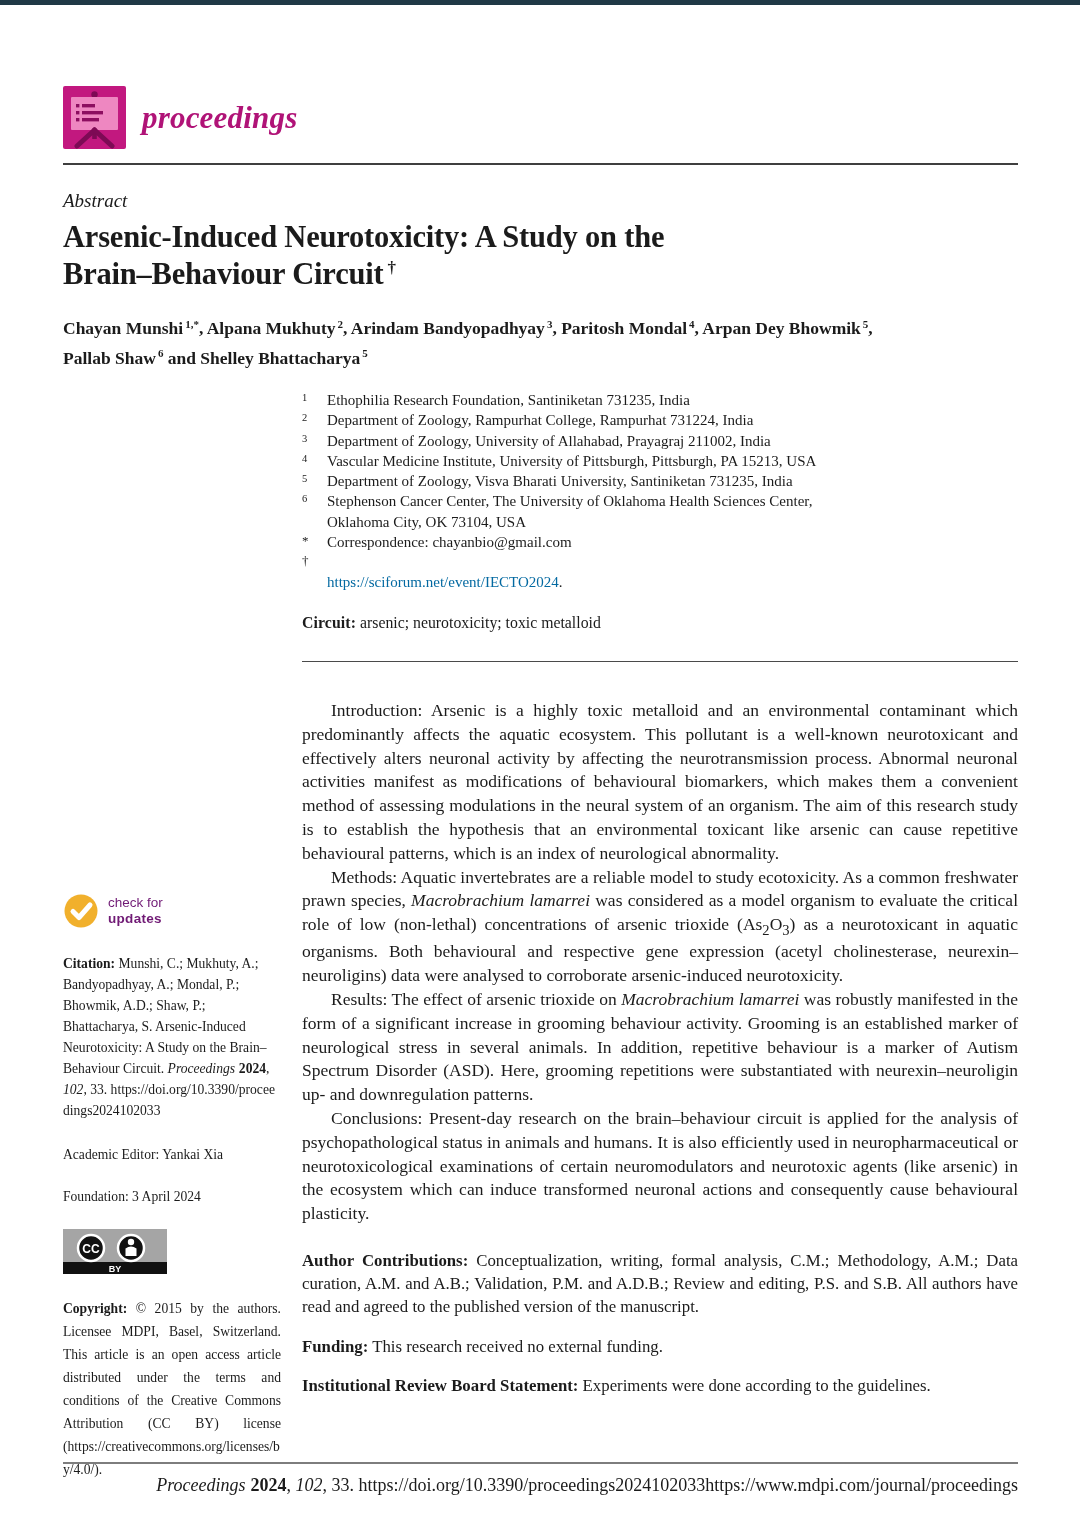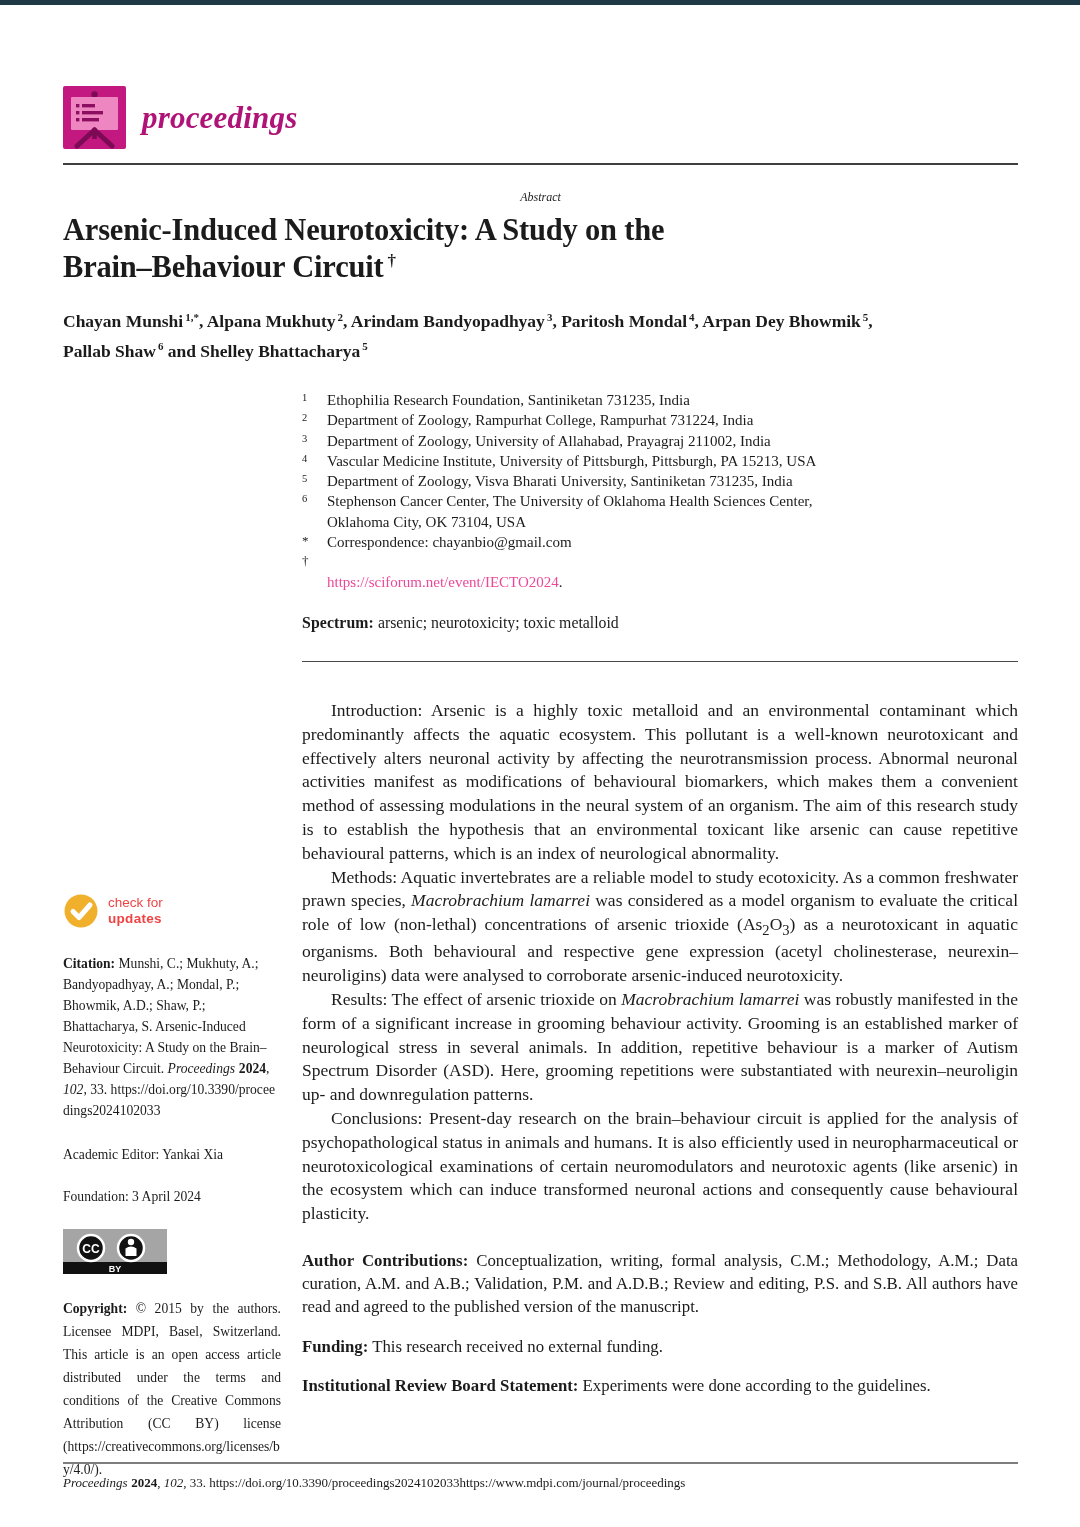--- a/index.html
+++ b/index.html
@@ -16,62 +16,62 @@
   .journal-logo { width:63px; height:63px; flex:0 0 auto; }
   .wordmark {
     margin-left:16px; font-size:31px; font-style:italic; font-weight:bold;
     color:#b01377; letter-spacing:0.2px;
   }
   .mdpi-logo { margin-left:auto; }
   .header-rule { position:absolute; top:163px; left:63px; right:62px; border-top:2px solid #3f3f3f; }
 
   
   .title-block { position:absolute; top:190px; left:63px; right:62px; }
-  .abstract-label { font-style:italic; font-size:12px; margin-bottom:7px;text-align:center; }
+  .abstract-label { font-style:italic; font-size:19px; margin-bottom:7px; }
   .article-title { font-size:30.5px; font-weight:bold; line-height:1.22; letter-spacing:-0.2px; }
   .article-title sup { font-size:17px; font-weight:bold; margin-left:4px; }
   .authors { margin-top:21px; font-weight:bold; font-size:17.5px; line-height:1.7; }
   .authors sup { font-size:11px; margin-left:2px; }
 
   
   .affils { position:absolute; top:390px; left:302px; right:62px; font-size:15px; line-height:1.35; }
   .affil-row { display:flex; }
   .affil-marker { width:25px; flex:0 0 auto; font-size:10.5px; padding-top:1px; }
   .affil-marker.plain { font-size:13px; padding-top:0; }
   .affil-text { flex:1; }
-  a.link { color:#ec4899; text-decoration:none; }
+  a.link { color:#0369a1; text-decoration:none; }
 
   .keywords { position:absolute; top:614px; left:302px; right:62px; font-size:15.8px; }
   .keywords b { letter-spacing:0.1px; }
 
   .mid-rule { position:absolute; top:661px; left:302px; right:62px; border-top:1.5px solid #4a4a4a; }
 
   
   .main-col { position:absolute; top:699px; left:302px; width:716px; font-size:17.5px; line-height:1.36; text-align:justify; }
   .main-col p.body-par { text-indent:29px; }
   .backmatter { margin-top:24px; font-size:16.8px; }
   .backmatter p { margin-top:17px; }
   .backmatter p:first-child { margin-top:0; }
 
   
   .sidebar { position:absolute; top:893px; left:63px; width:218px; font-size:13.6px; }
   .updates-badge { display:flex; align-items:center; cursor:pointer; }
-  .updates-text { margin-left:9px; font-family:"Liberation Sans","DejaVu Sans",sans-serif; font-size:13.5px; line-height:1.15; color:#ef4444; }
+  .updates-text { margin-left:9px; font-family:"Liberation Sans","DejaVu Sans",sans-serif; font-size:13.5px; line-height:1.15; color:#701a75; }
   .updates-text .l2 { font-weight:bold; letter-spacing:0.3px; }
   .citation { margin-top:24px; line-height:1.55; }
   .doi-break { word-break:break-all; }
   .acad-editor { margin-top:25px;font-family:Liberation Serif, serif; }
   .published { margin-top:26px; }
   .cc-badge { margin-top:24px; width:96px; height:45px; cursor:pointer; }
   .copyright { margin-top:23px; line-height:1.7; text-align:justify; word-break:break-word; }
 
   
   .footer { position:absolute; top:1462px; left:63px; right:62px; }
   .footer-rule { border-top:2px solid #7d7d7d; margin-bottom:11px; }
-  .footer-row { display:flex; justify-content:flex-start; font-size:13px; }
+  .footer-row { display:flex; justify-content:flex-end; font-size:18px; }
   .gapL { margin-left:0.28em; }
   .it { font-style:italic; }
   .bd { font-weight:bold; }
   a.plainlink { color:#1b1b1b; text-decoration:none; }
 </style>
 </head>
 <body>
 
 <div class="page">
   <div class="topbar"></div>
@@ -135,21 +135,21 @@
     <div class="affil-row">
       <span class="affil-marker plain">*</span>
       <span class="affil-text">Correspondence: chayanbio@gmail.com</span>
     </div>
     <div class="affil-row">
       <span class="affil-marker plain">†</span>
       <span class="affil-text"><br><a class="link" href="#">https://sciforum.net/event/IECTO2024</a><span>.</span></span>
     </div>
   </section>
 
-  <div class="keywords"><b>Spectrum:</b><span> arsenic; neurotoxicity; toxic metalloid</span></div>
+  <div class="keywords"><b>Circuit:</b><span> arsenic; neurotoxicity; toxic metalloid</span></div>
 
   <div class="mid-rule"></div>
 
   <aside class="sidebar">
     <div class="updates-badge">
       <svg width="36" height="36" viewBox="0 0 36 36">
         <circle cx="18" cy="18" r="16.5" fill="#f1b02c"></circle>
         <path d="M10 18.5 L16 24.5 L27 12" fill="none" stroke="#ffffff" stroke-width="5" stroke-linecap="round" stroke-linejoin="round"></path>
       </svg>
       <div class="updates-text">

